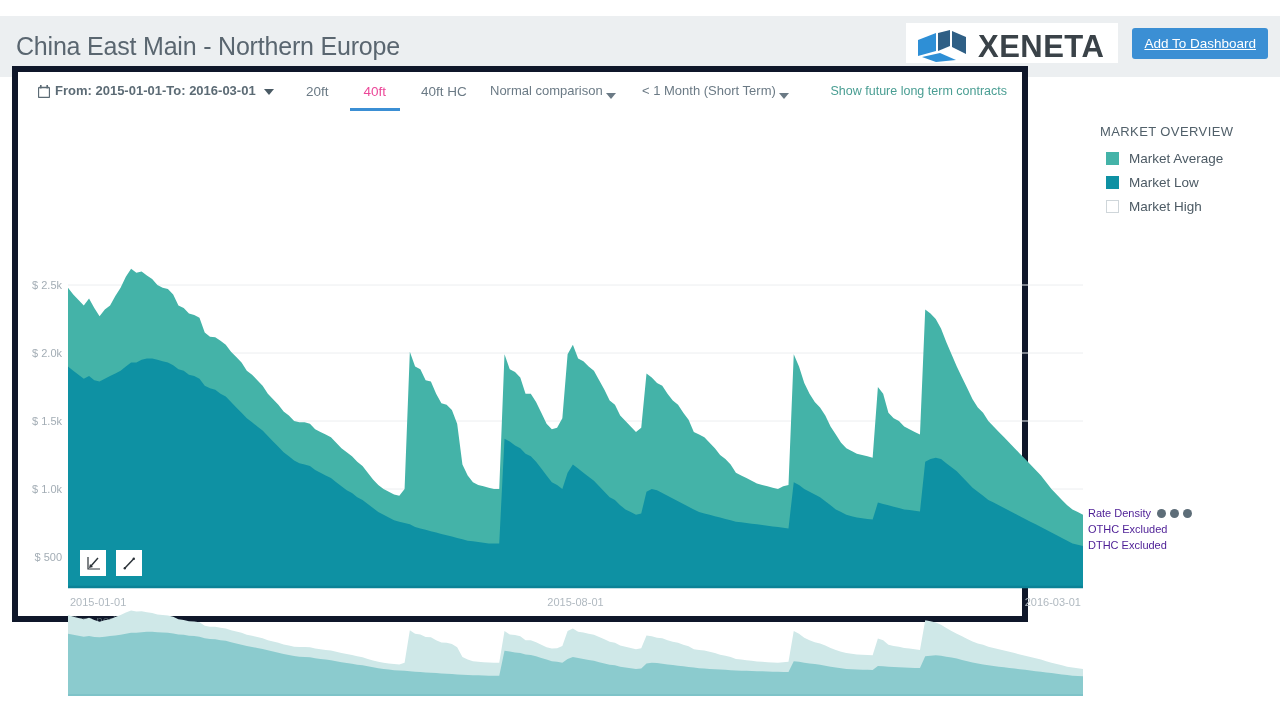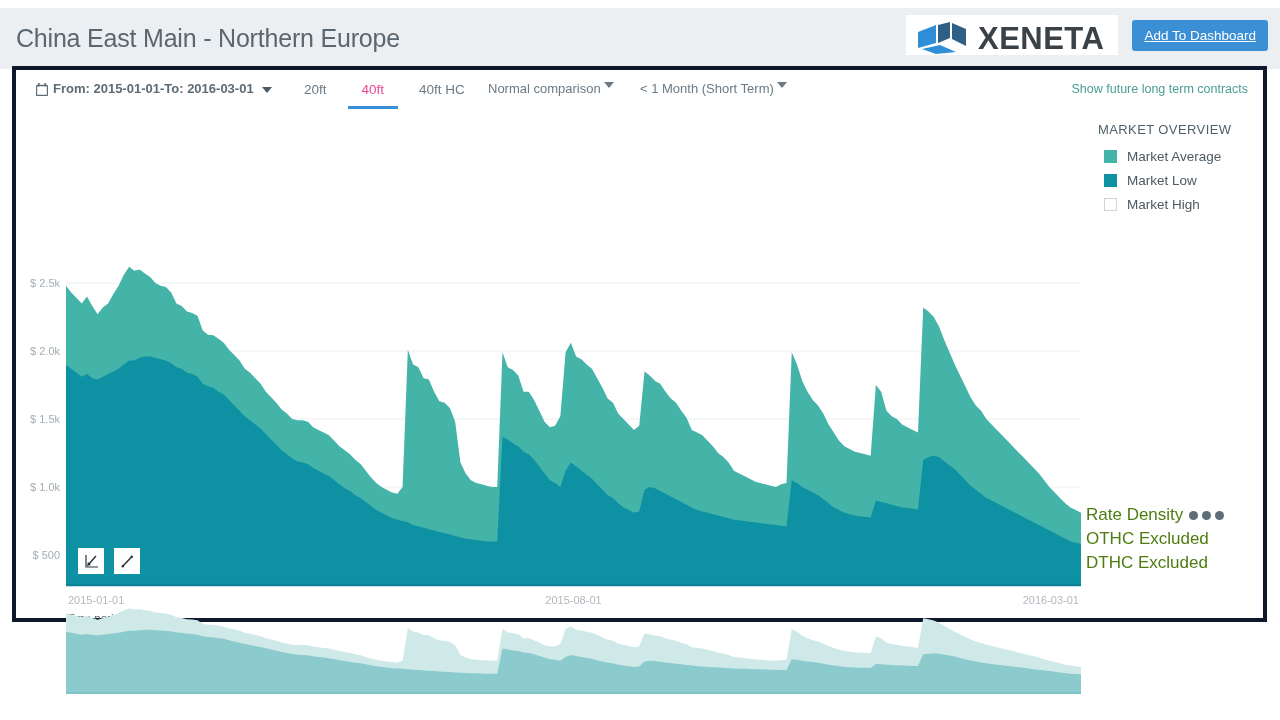--- a/index.html
+++ b/index.html
@@ -6,21 +6,21 @@
     margin: 0; padding: 0;
     width: 1280px; height: 720px;
     background: #ffffff;
     font-family: "Liberation Sans", sans-serif;
     overflow: hidden;
   }
   .app { position: relative; width: 1280px; height: 720px; background:#ffffff; }
 
   
   .header {
-    position: absolute; left: 0; top: 8px; width: 1280px; height: 61px;
+    position: absolute; left: 0; top: 16px; width: 1280px; height: 61px;
     background: #eceff1;
     display: flex; align-items: center;
   }
   .page-title {
     margin-left: 16px;
     font-size: 25px;
     font-weight: 400;
     color: #5a6670;
     letter-spacing: -0.2px;
     white-space: nowrap;
@@ -43,23 +43,23 @@
   .add-dash-btn {
     background: #3b8fd4; color: #ffffff;
     border: none; border-radius: 3px;
     font-size: 13.5px; font-family: "Liberation Sans", sans-serif;
     padding: 8px 12px; cursor: pointer; white-space: nowrap; text-decoration: underline;
   }
 
   
   .card {
     position: absolute; left: 12px; top: 66px;
-    width: 1255px; height: 556px;
+    width: 1016px; height: 556px;
     background: #ffffff;
-    border: 4px solid #0f172a;
+    border: 6px solid #0f172a;
     box-sizing: border-box;
   }
 
   
   .toolbar {
     position: absolute; left: 0; top: 0; width: 100%; height: 44px;
   }
   .tb-item {
     position: absolute; top: 11px;
     font-size: 13px; color: #6b7a85; white-space: nowrap;
@@ -71,21 +71,21 @@
 
   .size-tabs { position: absolute; left: 274px; top: 6px; display: flex; gap: 7px; }
   .size-tab {
     font-size: 13.5px; color: #6b7a85;
     padding: 6px 14px 9px 14px;
     cursor: pointer; border-bottom: 3px solid transparent;
     white-space: nowrap;
   }
   .size-tab.active { color: #ec4899; border-bottom-color: #3b8fd4; }
 
-  .dd { cursor: pointer; display: flex; align-items: flex-start; }
+  .dd { cursor: pointer; display: flex; align-items: flex-end; }
   .dd-normal { left: 472px; }
   .dd-term { left: 624px; }
 
   .future-link {
     position: absolute; right: 15px; top: 12px;
     font-size: 12.5px; color: #4a9e93; cursor: pointer; white-space: nowrap;
   }
 
   
   .side-panel { position: absolute; left: 1070px; top: 52px; width: 185px; }
@@ -95,21 +95,21 @@
   }
   .legend-item {
     display: flex; align-items: center; gap: 10px;
     margin-left: 18px; margin-bottom: 9px; cursor: pointer;
   }
   .swatch { width: 13px; height: 13px; flex: 0 0 13px; }
   .swatch.empty { background: #ffffff; border: 1px solid #cfd6da; width:11px; height:11px; flex:0 0 11px;}
   .legend-label { font-size: 13.5px; color: #4c5a64; }
 
   .info-block { position: absolute; left: 1070px; top: 435px; }
-  .info-row { font-size: 17px; color: #4d7c0f; margin-bottom: 4px; display: flex; align-items: center; gap: 2px; white-space: nowrap; }
+  .info-row { font-size: 11px; color: #4c1d95; margin-bottom: 4px; display: flex; align-items: center; gap: 2px; white-space: nowrap; }
   .dots { display: flex; gap: 4px; margin-left: 4px; }
   .dot { width: 9px; height: 9px; border-radius: 50%; background: #5d6d78; }
 
   
   .chart-wrap { position: absolute; left: 0; top: 44px; width: 1070px; height: 512px; }
   .chart-svg { display:block; }
 
   .axis-lbl { font-size: 11px; fill: #a3adb5; font-family: "Liberation Sans", sans-serif; }
   .xaxis-lbl { font-size: 11px; fill: #b0b9c0; font-family: "Liberation Sans", sans-serif; }
   .tps-lbl { font-size: 11.5px; fill: #51606a; font-family: "Liberation Sans", sans-serif; }

